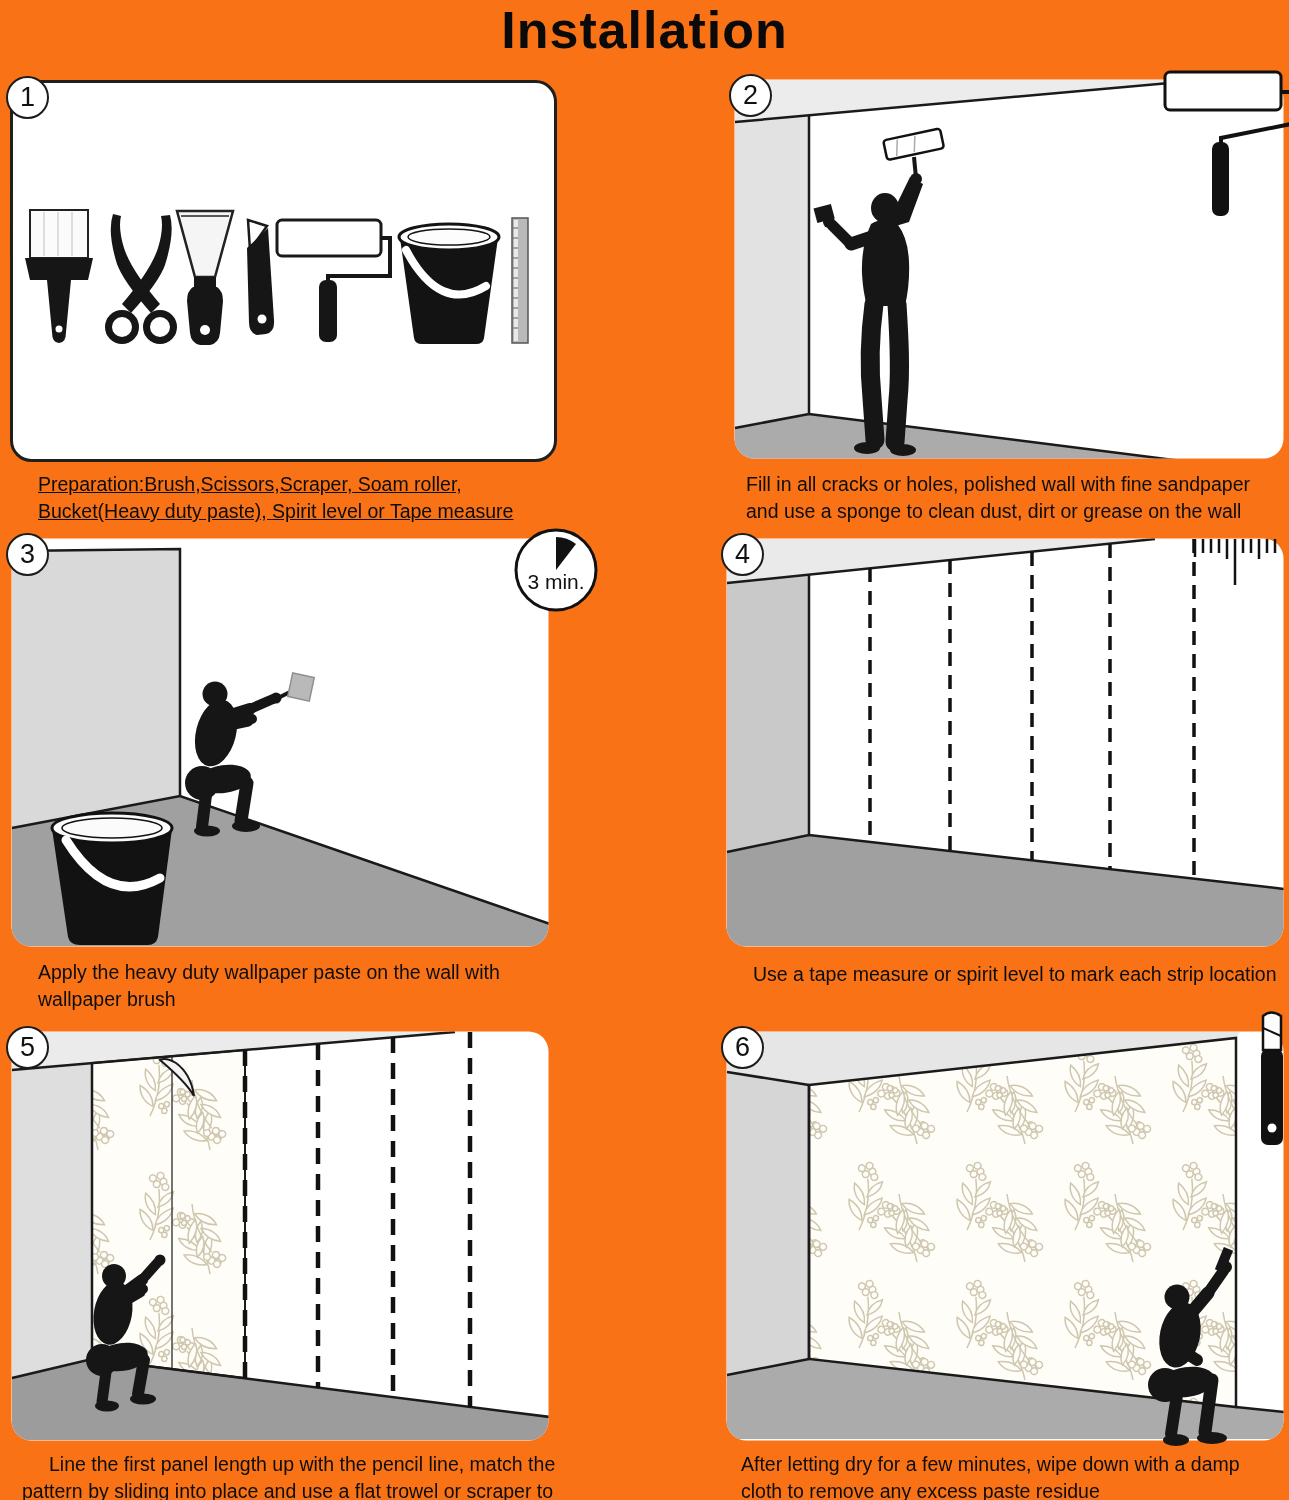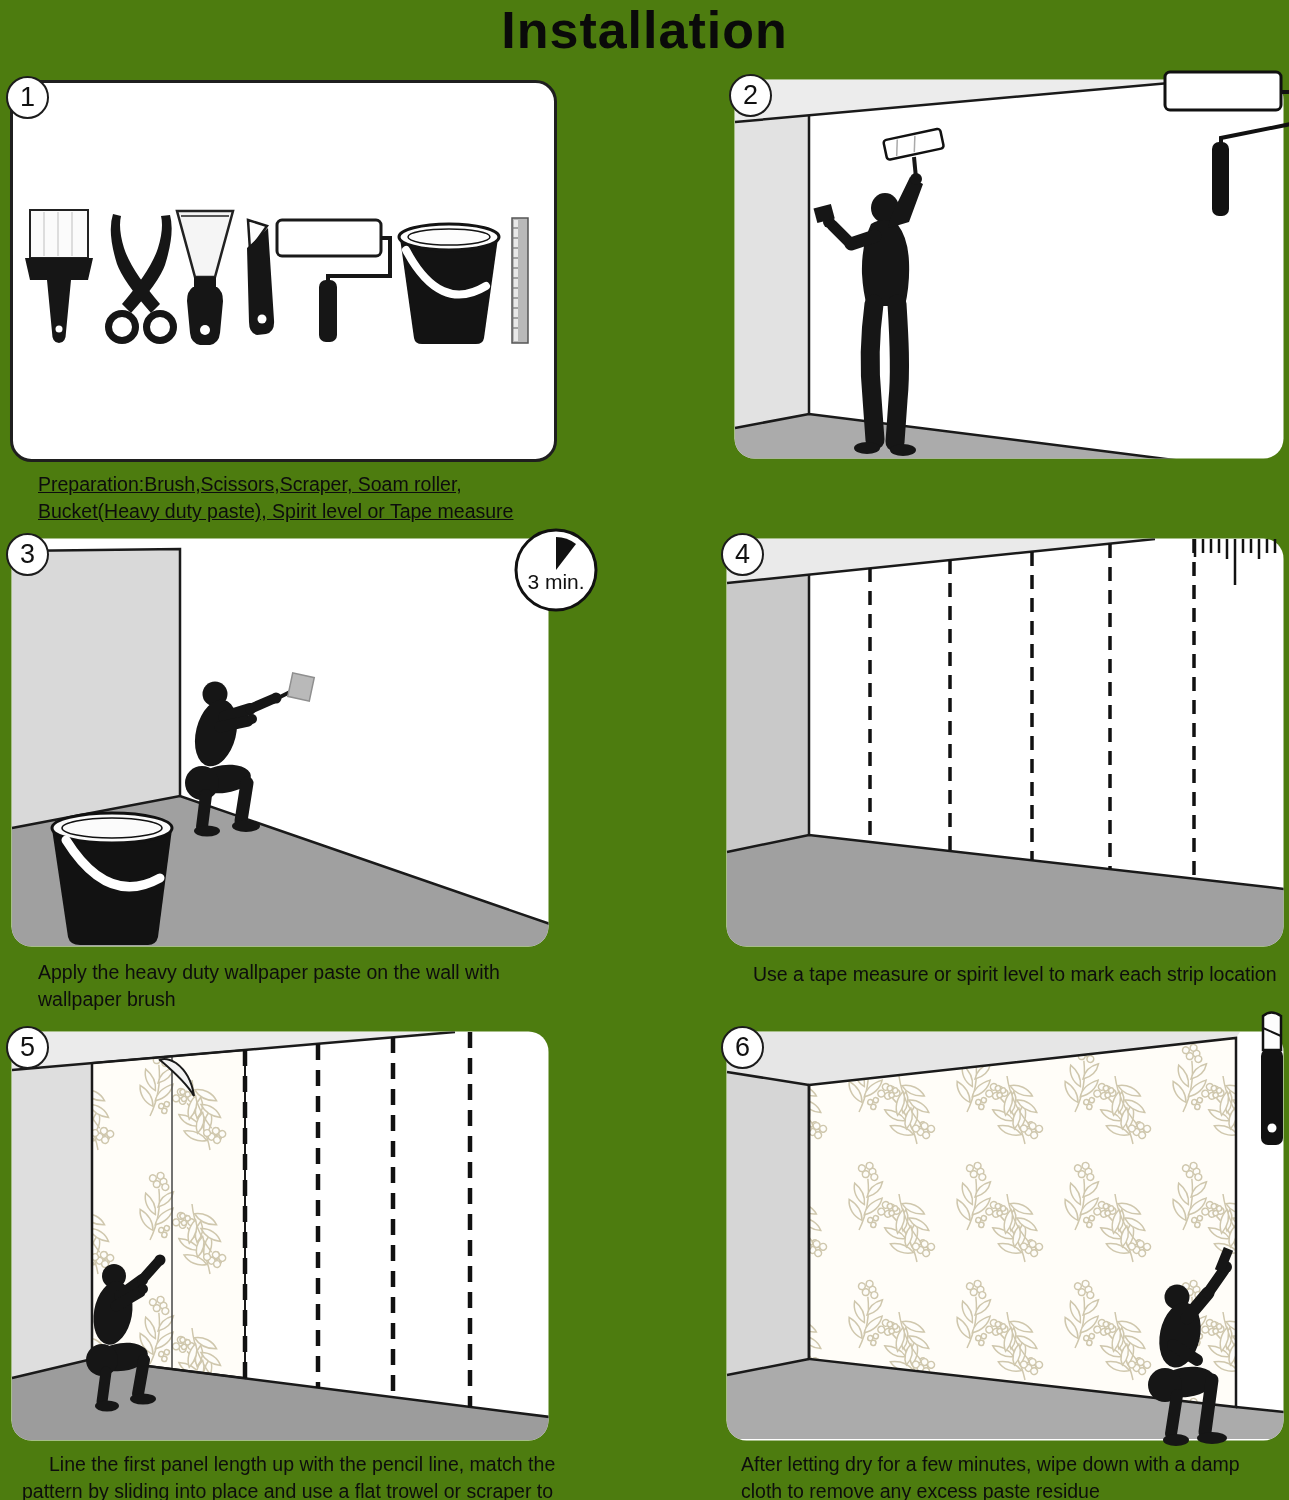--- a/index.html
+++ b/index.html
@@ -1,16 +1,16 @@
 <!DOCTYPE html>
 <html><head>
 <meta charset="utf-8">
 <style>
   html,body{margin:0;padding:0;background:#fff;}
-  .stage{position:relative;width:1289px;height:1500px;margin:0 auto;background:#4d7c0f;
+  .stage{position:relative;width:1289px;height:1500px;margin:0 auto;background:#f97316;
          font-family:"Liberation Sans",sans-serif;color:#0d0d0d;overflow:hidden;}
   .title{position:absolute;top:0;left:0;width:100%;text-align:center;
          font-size:52px;font-weight:700;letter-spacing:1px;color:#0a0a0a;}
   .panel{position:absolute;}
   .panel svg{overflow:visible;display:block;}
   .badge{position:absolute;left:-4px;top:-4px;width:39px;height:39px;border:2.5px solid #1c1c1c;
          border-radius:50%;background:#fff;display:flex;align-items:center;justify-content:center;
          font-size:27px;color:#111;z-index:5;}
   .caption{position:absolute;font-size:19.5px;line-height:27px;white-space:pre-line;color:#0d0d0d;}
   .cap5{text-indent:27px;}
@@ -398,20 +398,22 @@
         <path d="M538,20 L538,-14 Q546,-21 556,-14 L556,20 Z" fill="#fdfdfd" stroke="#111" stroke-width="2.5"></path>
         <line x1="538" y1="-2" x2="556" y2="6" stroke="#111" stroke-width="2"></line>
         <rect x="536" y="19" width="22" height="96" rx="7" fill="#111"></rect>
         <circle cx="547" cy="98" r="4.5" fill="#fff"></circle>
       </g>
     </svg>
   </div>
 
   <div class="caption" id="cap1">Preparation:Brush,Scissors,Scraper, Soam roller,
 Bucket(Heavy duty paste), Spirit level or Tape measure</div>
+  <div class="caption" id="cap2">Fill in all cracks or holes, polished wall with fine sandpaper
+and use a sponge to clean dust, dirt or grease on the wall</div>
   <div class="caption" id="cap3">Apply the heavy duty wallpaper paste on the wall with
 wallpaper brush</div>
   <div class="caption" id="cap4">Use a tape measure or spirit level to mark each strip location</div>
   <div class="caption cap5" id="cap5">Line the first panel length up with the pencil line, match the
 pattern by sliding into place and use a flat trowel or scraper to
 smooth out bubbles</div>
   <div class="caption" id="cap6">After letting dry for a few minutes, wipe down with a damp
 cloth to remove any excess paste residue</div>
 
 </div>

